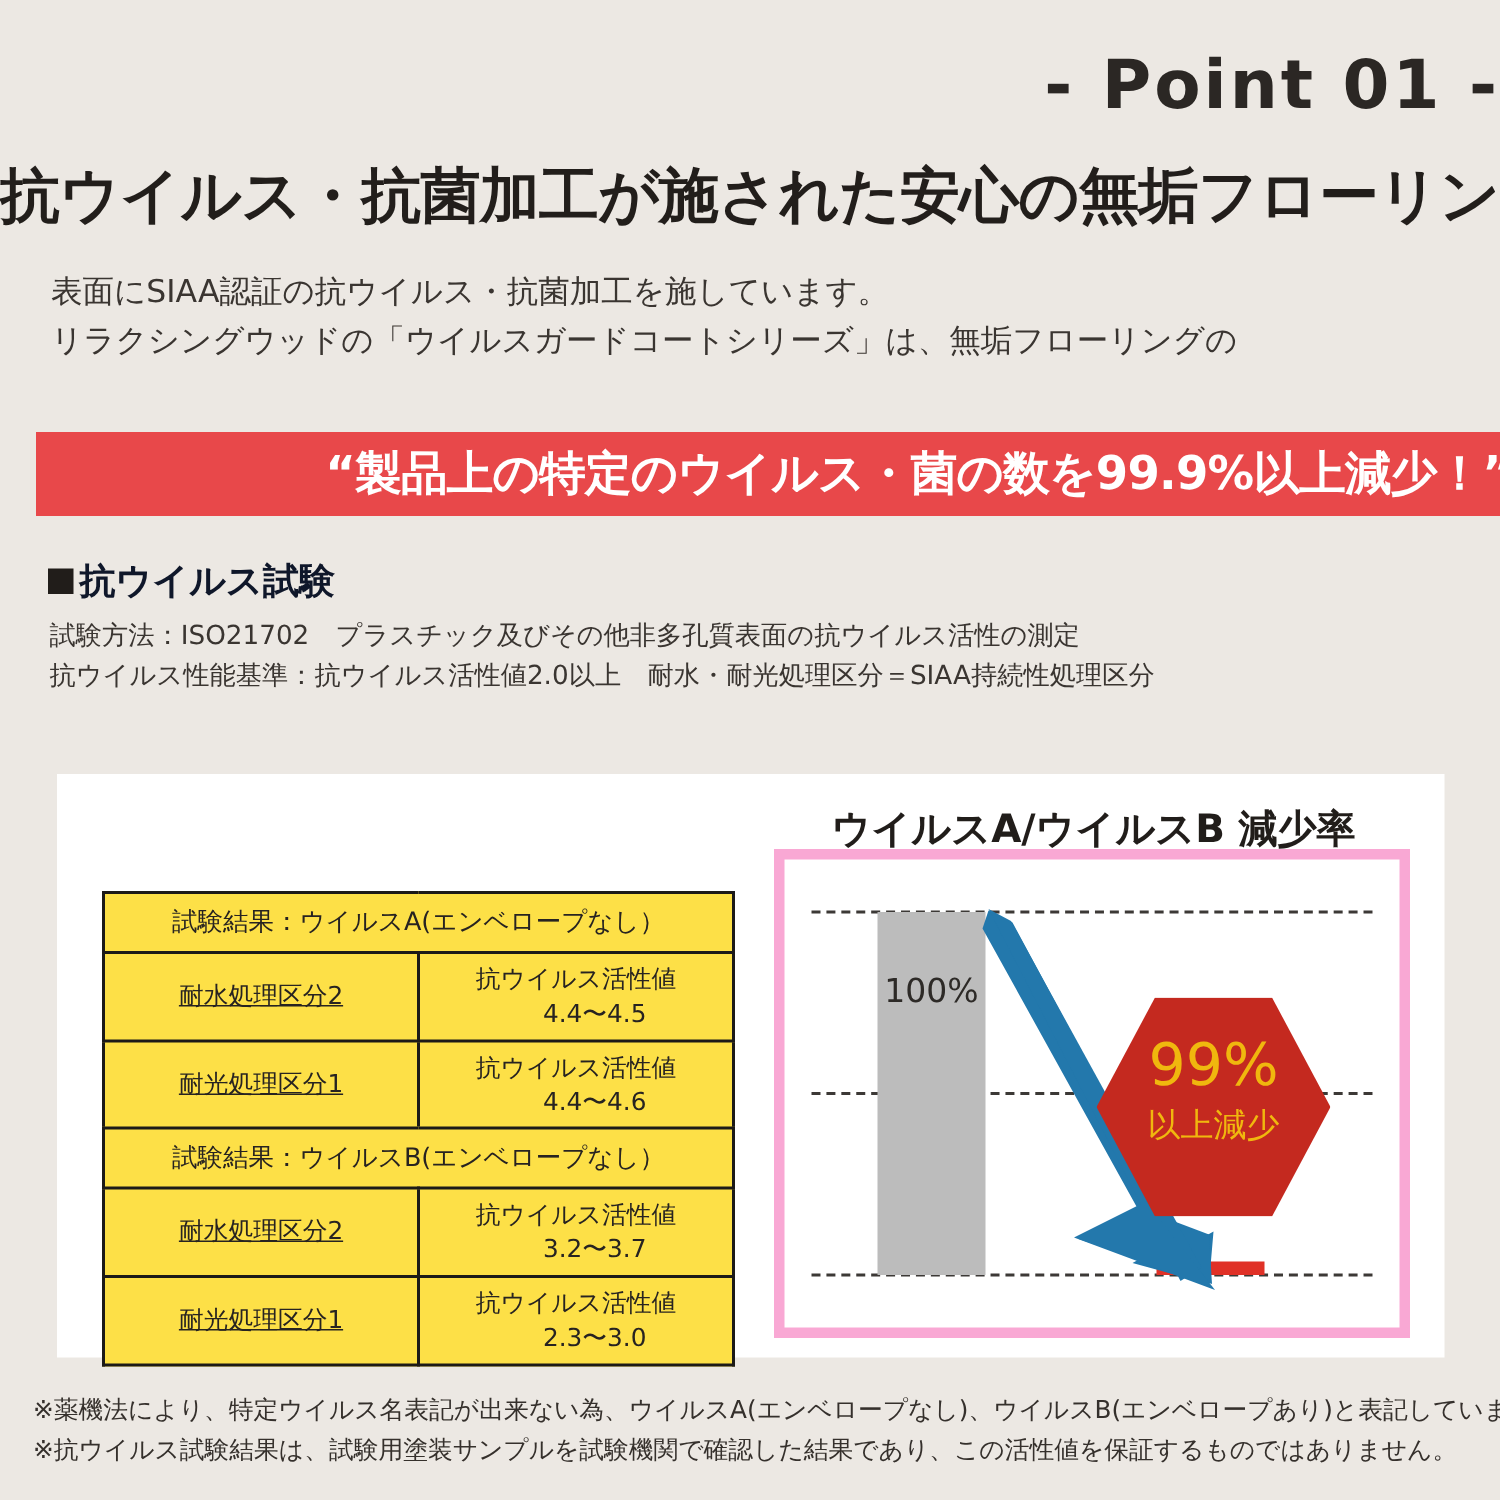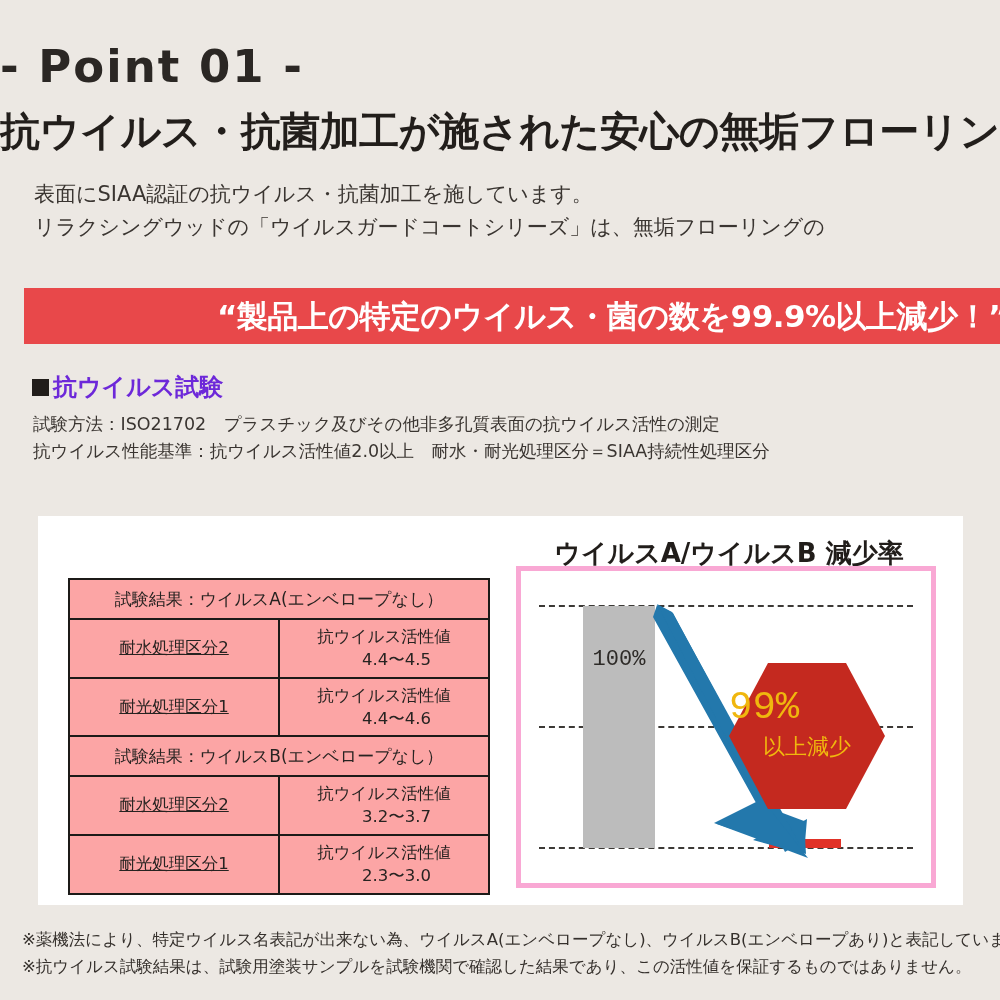--- a/index.html
+++ b/index.html
@@ -12,24 +12,24 @@
     background: #ece8e3;
     font-family: "DejaVu Sans", "Liberation Sans", sans-serif;
     color: #231f1d;
     overflow: hidden;
     position: relative;
   }
 
   
   .point-label {
     position: absolute;
-    top: 44px;
+    top: 34px;
     left: 0;
     width: 1000px;
-    text-align: left;
+    text-align: right;
     font-size: 45px;
     font-weight: 700;
     letter-spacing: 2px;
     color: #2b2724;
     line-height: 1;
   }
 
   .headline {
     position: absolute;
     top: 108px;
@@ -78,21 +78,21 @@
     line-height: 1;
   }
 
   
   .sec-title {
     position: absolute;
     left: 32px;
     top: 375px;
     font-size: 24px;
     font-weight: 700;
-    color: #6d28d9;
+    color: #0f172a;
     line-height: 1;
   }
   .sec-title .sq {
     display: inline-block;
     width: 17px;
     height: 17px;
     background: #211d1a;
     margin-right: 4px;
     vertical-align: -1px;
   }
@@ -116,21 +116,22 @@
     width: 925px;
     height: 389px;
     background: #ffffff;
   }
 
   
   .vtable {
     position: absolute;
     border-collapse: collapse;
     table-layout: fixed;
-    background: #fca5a5;
+    background: #fde047;
+    margin-top: 16px;
   }
   .vtable.t-a { left: 30px; top: 62px; width: 422px; }
   .vtable.t-b { left: 30px; top: 219px; width: 422px; }
   .vtable td {
     border: 2px solid #1c1a18;
     text-align: center;
     vertical-align: middle;
     font-size: 16.5px;
     color: #272321;
     line-height: 1.35;
@@ -158,24 +159,23 @@
     white-space: nowrap;
     line-height: 1;
     margin-top: 12px;
   }
   .chart-box {
     position: absolute;
     left: 478px;
     top: 50px;
     width: 410px;
     height: 312px;
-    border: 5px solid #f9a8d4;
+    border: 7px solid #f9a8d4;
     background: #ffffff;
     overflow: hidden;
-    font-family: Liberation Mono, monospace;
   }
   .gridline {
     position: absolute;
     left: 18px;
     width: 374px;
     height: 0;
     border-top: 2px dashed #3c3936;
   }
   .gridline.g-top { top: 34px; }
   .gridline.g-mid { top: 155px; }
@@ -228,21 +228,21 @@
     position: absolute;
     inset: 0;
     background: #c4291f;
     clip-path: polygon(25% 0%, 75% 0%, 100% 50%, 75% 100%, 25% 100%, 0% 50%);
   }
   .hex-big {
     position: absolute;
     left: 0;
     top: 26px;
     width: 156px;
-    text-align: left;
+    text-align: center;
     font-size: 39px;
     color: #f0b70e;
     font-weight: 400;
     line-height: 1;
   }
   .hex-small {
     position: absolute;
     left: 0;
     top: 75px;
     width: 156px;

